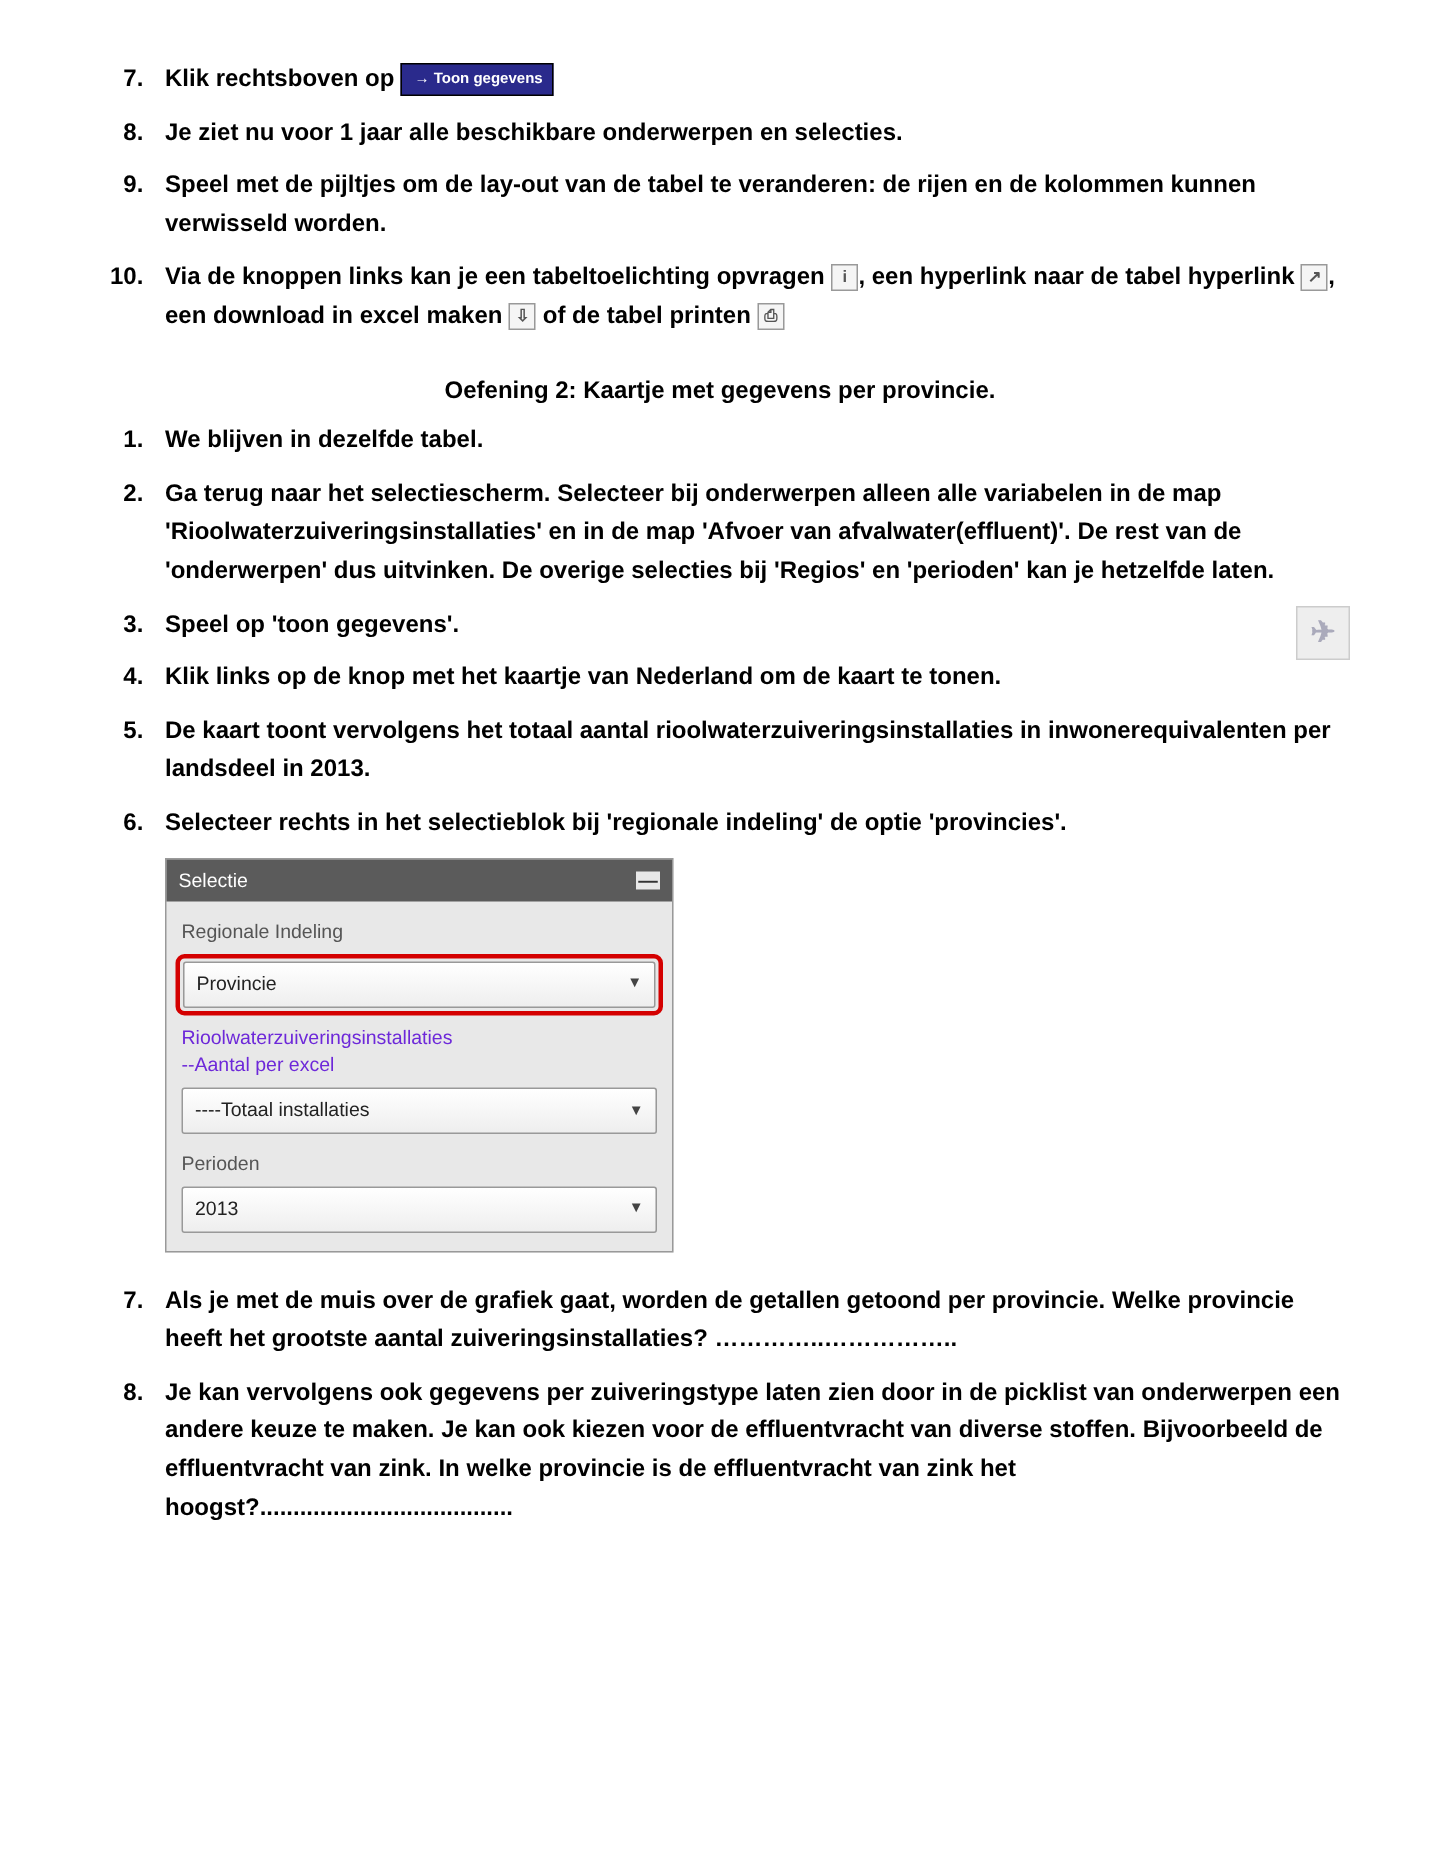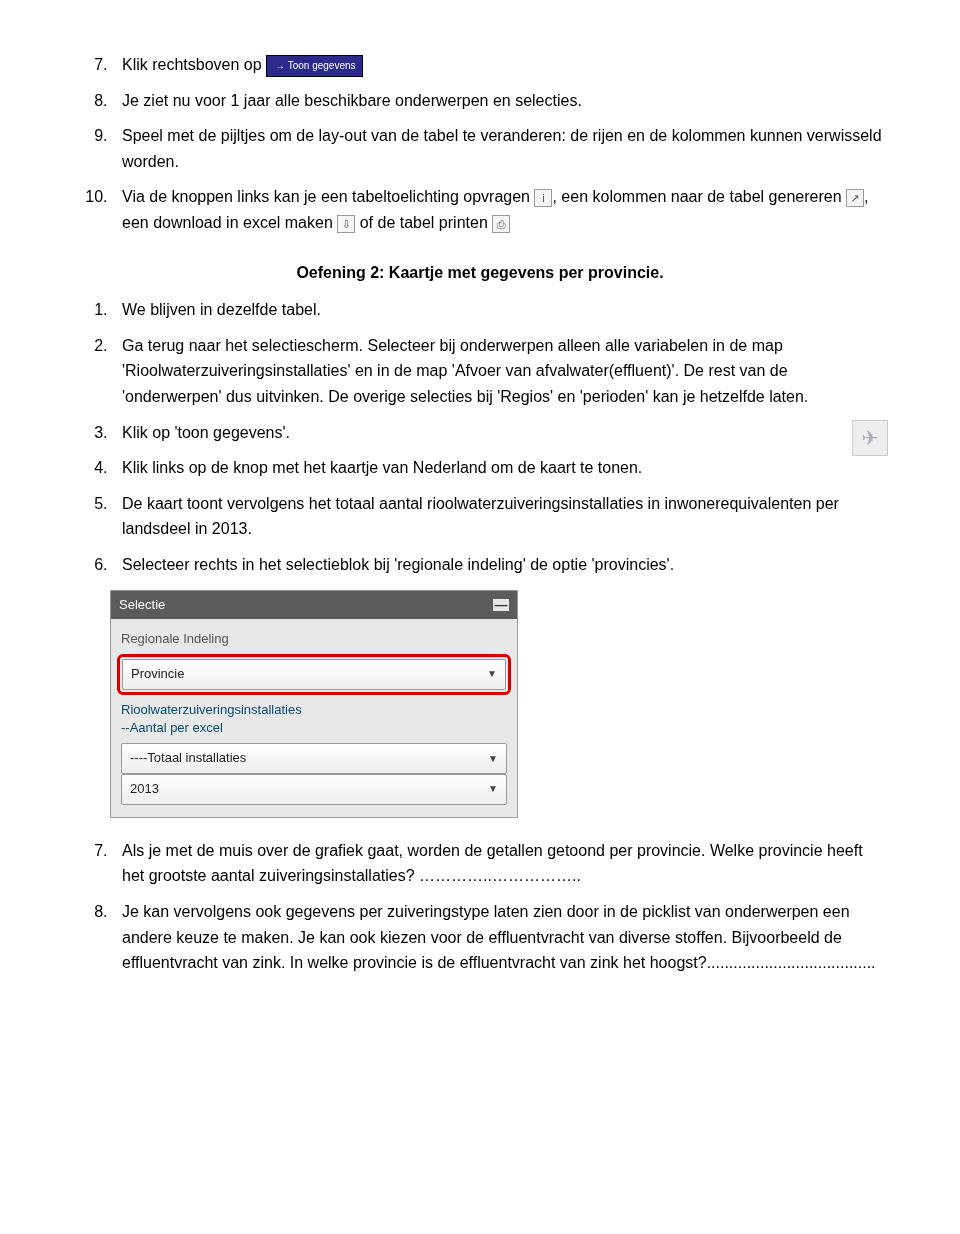--- a/index.html
+++ b/index.html
@@ -9,21 +9,22 @@
     line-height: 1.6;
     color: #000;
     background: #fff;
     margin: 0;
     padding: 40px 60px;
     width: 960px;
   }
   ol.main-list {
     list-style: decimal;
     padding-left: 40px;
-    margin: 12px;
+    margin: 0;
+    font-weight: bold;
   }
   ol.main-list > li {
     margin-bottom: 10px;
     padding-left: 10px;
   }
   .heading {
     font-weight: bold;
     margin: 24px 0 8px 0;
     text-align: center;
   }
@@ -58,21 +59,21 @@
     background: #eee;
     border: 1px solid #ccc;
     display:flex;
     align-items:center;
     justify-content:center;
     font-size:20px;
     color:#aab;
     margin-left:10px;
   }
   .selectie-panel {
-    width: 408px;
+    width: 339px;
     border: 1px solid #999;
     background: #e8e8e8;
     margin: 10px 0 20px 50px;
     font-size: 13px;
     color: #333;
   }
   .selectie-header {
     background: #5b5b5b;
     color: #fff;
     padding: 4px 8px;
@@ -111,49 +112,49 @@
     font-size: 10px;
     color: #444;
   }
   .highlight {
     border: 3px solid #d40000;
     border-radius: 6px;
     padding: 2px;
     margin: 0 -4px;
   }
   .subtext {
-    color:#0c4a6e;
+    color:#6d28d9;
     font-size:13px;
     margin-top:6px;
     line-height:1.4;
   }
 </style>
 </head>
 <body>
 
 <ol class="main-list" start="7">
   <li>
     <span>Klik rechtsboven op </span>
     <span class="btn-toon"><span class="arrow"></span><span>→ Toon gegevens</span></span>
   </li>
   <li><span>Je ziet nu voor 1 jaar alle beschikbare onderwerpen en selecties.</span></li>
   <li><span>Speel met de pijltjes om de lay-out van de tabel te veranderen: de rijen en de kolommen kunnen verwisseld worden.</span></li>
   <li>
-    <span>Via de knoppen links kan je een tabeltoelichting opvragen </span><span class="icon-box">i</span><span>, een kolommen naar de tabel genereren </span><span class="icon-box">↗</span><span>, een download in excel maken </span><span class="icon-box">⇩</span><span> of de tabel printen </span><span class="icon-box">⎙</span>
+    <span>Via de knoppen links kan je een tabeltoelichting opvragen </span><span class="icon-box">i</span><span>, een hyperlink naar de tabel hyperlink </span><span class="icon-box">↗</span><span>, een download in excel maken </span><span class="icon-box">⇩</span><span> of de tabel printen </span><span class="icon-box">⎙</span>
   </li>
 </ol>
 
 <div class="heading">Oefening 2: Kaartje met gegevens per provincie.</div>
 
 <ol class="main-list" start="1">
   <li><span>We blijven in dezelfde tabel.</span></li>
   <li><span>Ga terug naar het selectiescherm. Selecteer bij onderwerpen alleen alle variabelen in de map 'Rioolwaterzuiveringsinstallaties' en in de map 'Afvoer van afvalwater(effluent)'. De rest van de 'onderwerpen' dus uitvinken. De overige selecties bij 'Regios' en 'perioden' kan je hetzelfde laten.</span></li>
   <li>
     <span class="map-thumb">✈</span>
-    <span>Klik op 'toon gegevens'.</span>
+    <span>Speel op 'toon gegevens'.</span>
   </li>
   <li><span>Klik links op de knop met het kaartje van Nederland om de kaart te tonen.</span></li>
   <li><span>De kaart toont vervolgens het totaal aantal rioolwaterzuiveringsinstallaties in inwonerequivalenten per landsdeel in 2013.</span></li>
   <li><span>Selecteer rechts in het selectieblok bij 'regionale indeling' de optie 'provincies'.</span></li>
 </ol>
 
 <div class="selectie-panel">
   <div class="selectie-header">
     <span>Selectie</span>
     <span class="collapse">—</span>
@@ -167,20 +168,21 @@
       </div>
     </div>
     <div class="subtext">
       <span>Rioolwaterzuiveringsinstallaties</span><br>
       <span>--Aantal per excel</span>
     </div>
     <div class="dropdown" style="margin-top:6px;">
       <span>----Totaal installaties</span>
       <span class="tri">▼</span>
     </div>
+    <div class="panel-label">Perioden</div>
     <div class="dropdown">
       <span>2013</span>
       <span class="tri">▼</span>
     </div>
   </div>
 </div>
 
 <ol class="main-list" start="7">
   <li><span>Als je met de muis over de grafiek gaat, worden de getallen getoond per provincie. Welke provincie heeft het grootste aantal zuiveringsinstallaties? …………..……………..</span></li>
   <li><span>Je kan vervolgens ook gegevens per zuiveringstype laten zien door in de picklist van onderwerpen een andere keuze te maken. Je kan ook kiezen voor de effluentvracht van diverse stoffen. Bijvoorbeeld de effluentvracht van zink. In welke provincie is de effluentvracht van zink het hoogst?......................................</span></li>

